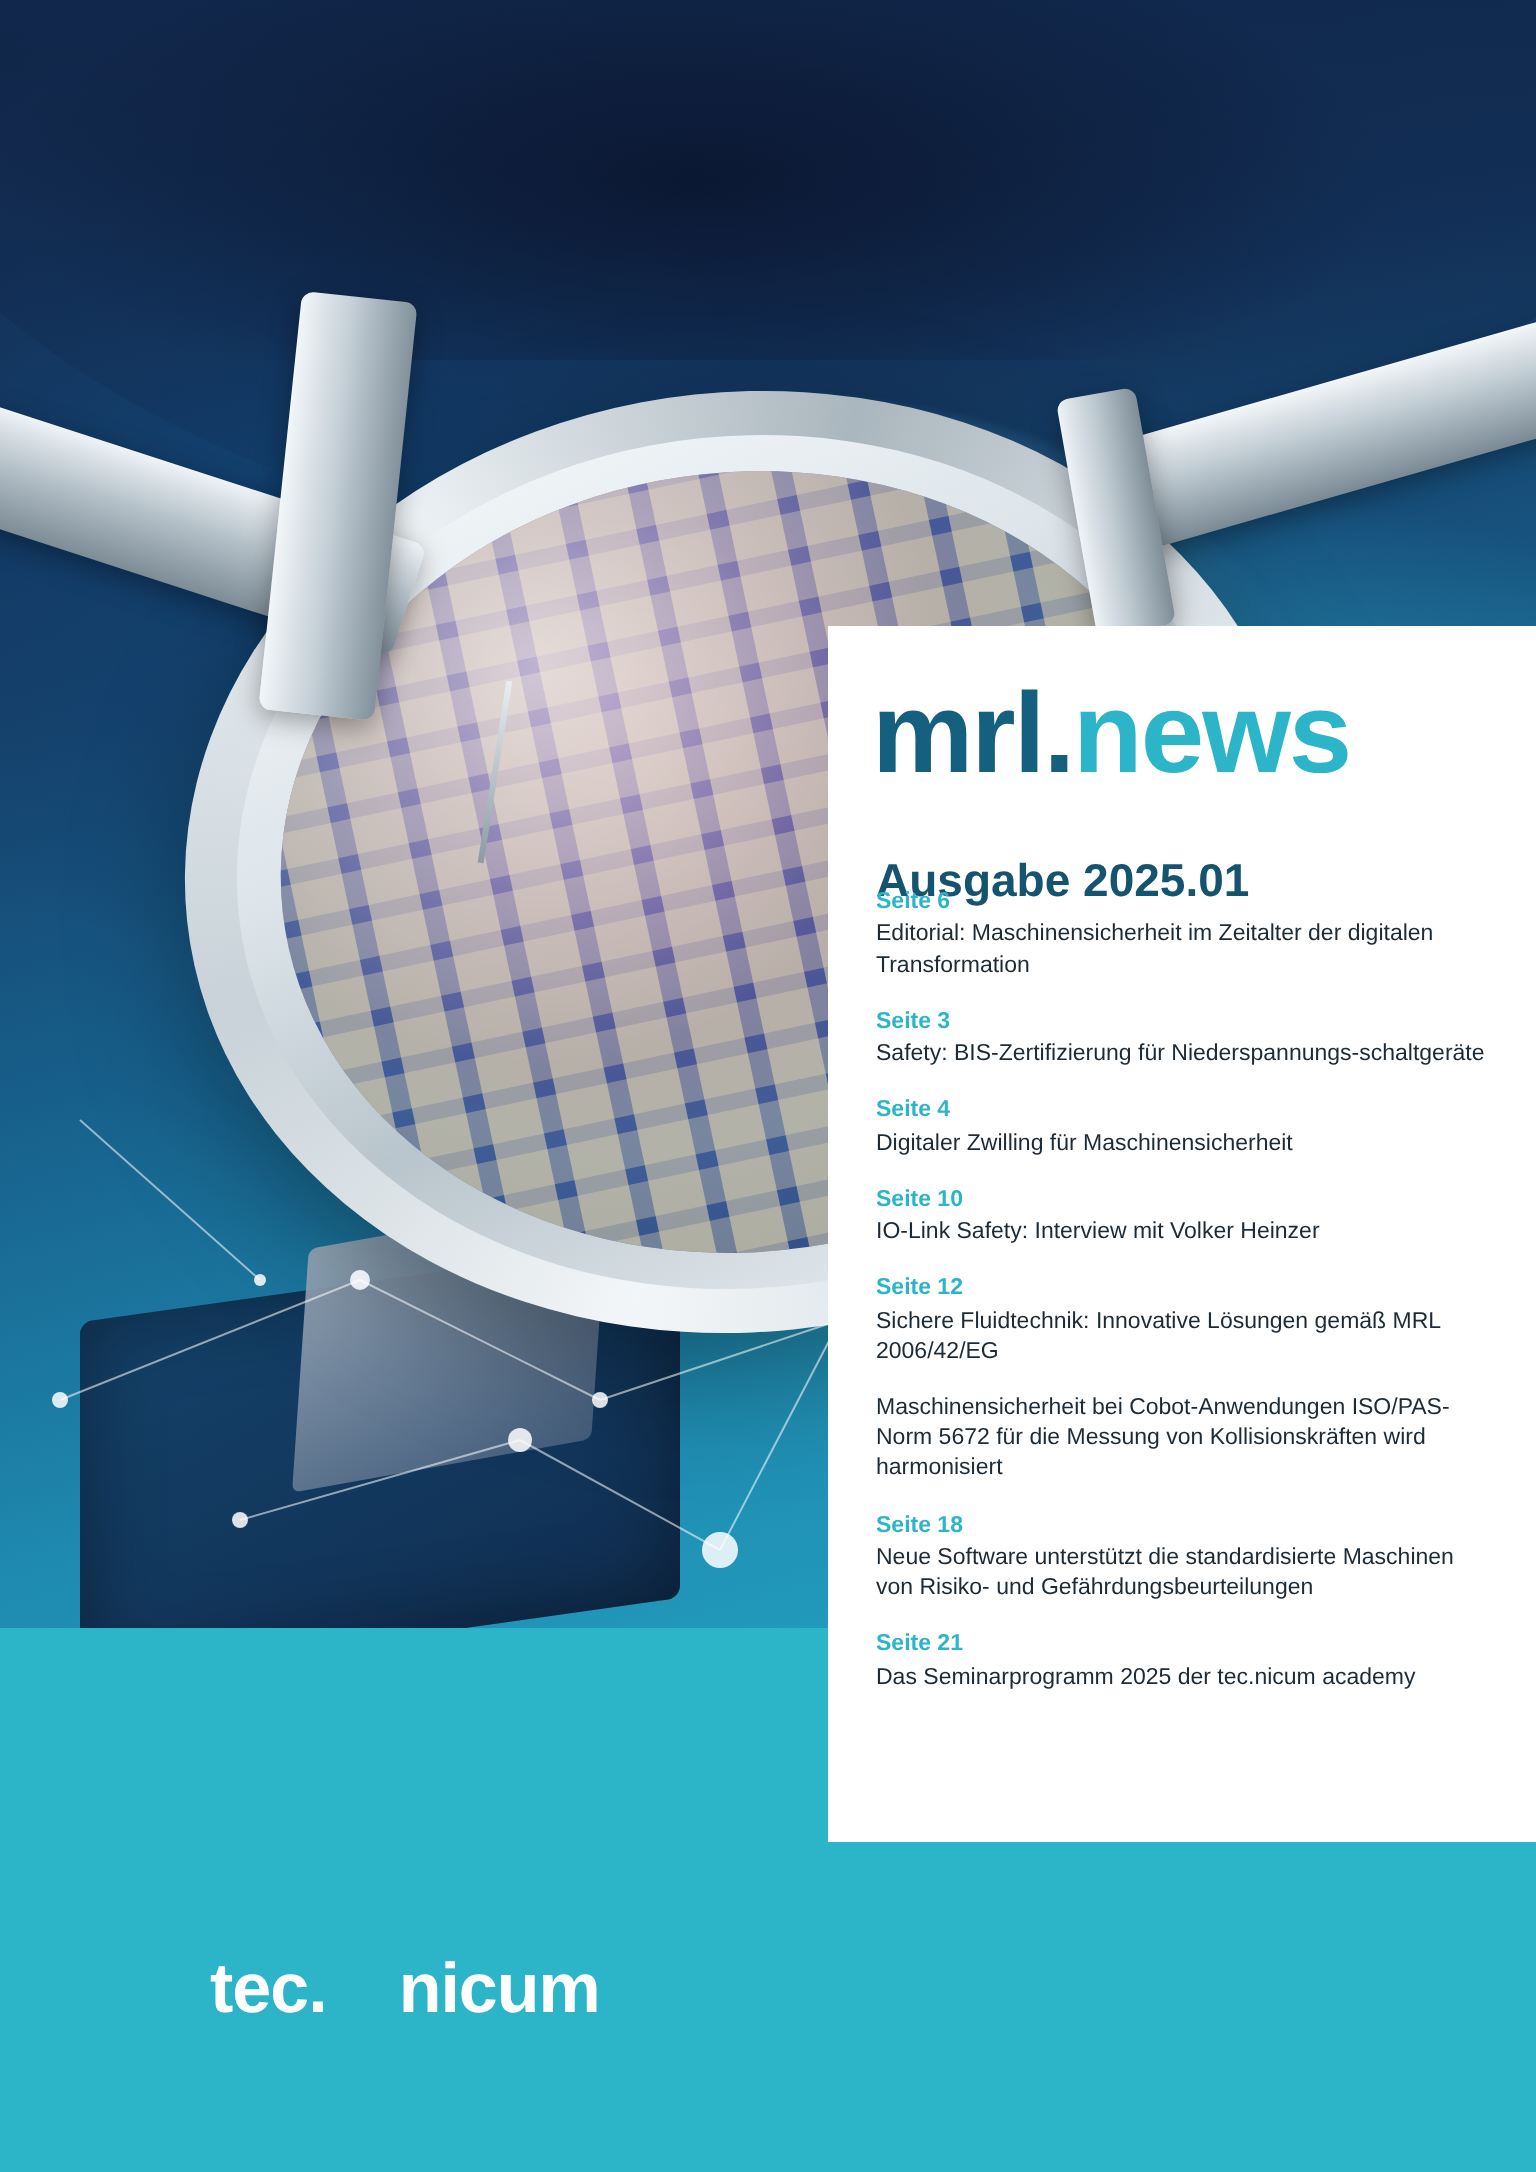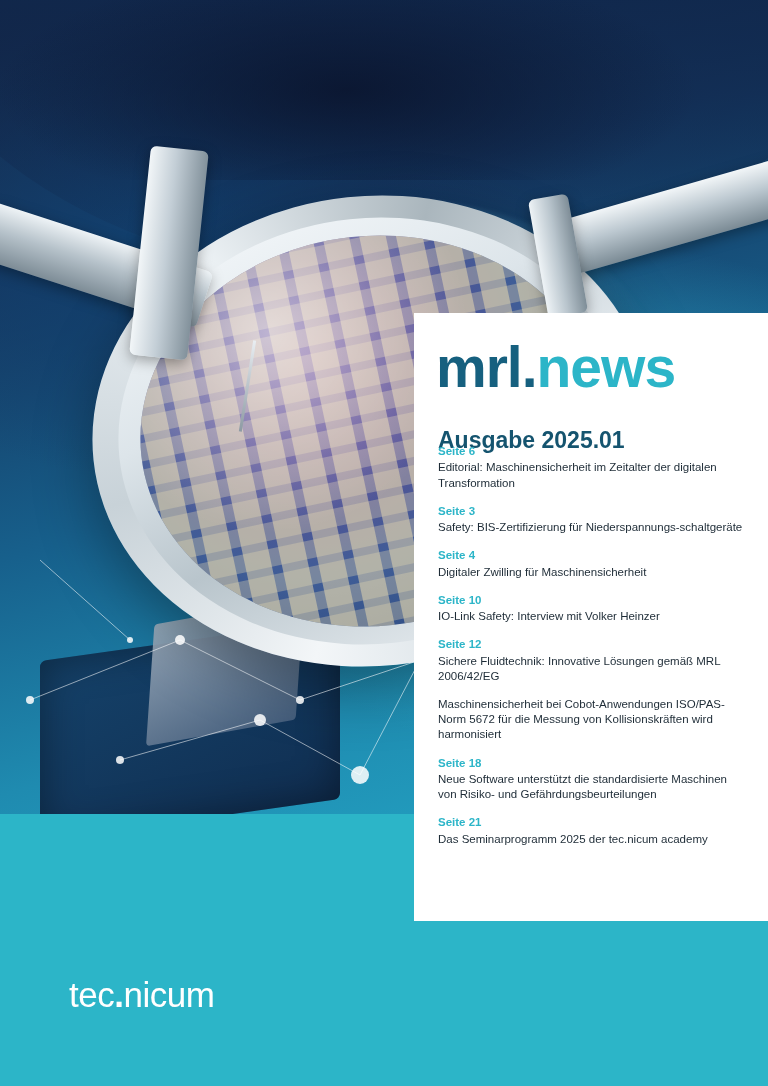--- a/index.html
+++ b/index.html
@@ -160,21 +160,21 @@
   .logo {
     position: absolute;
     left: 69px;
     top: 975px;
     font-size: 35px;
     font-weight: 700;
     color: #ffffff;
     letter-spacing: -0.5px;
   }
   .logo .dot { color: #ffffff; }
-  .logo .light { font-weight: 400; }
+  .logo .light { font-weight: 700; margin-left: 36px; }
 
   
   .panel {
     position: absolute;
     left: 414px;
     top: 313px;
     width: 354px;
     height: 608px;
     background: #ffffff;
     padding: 0;

